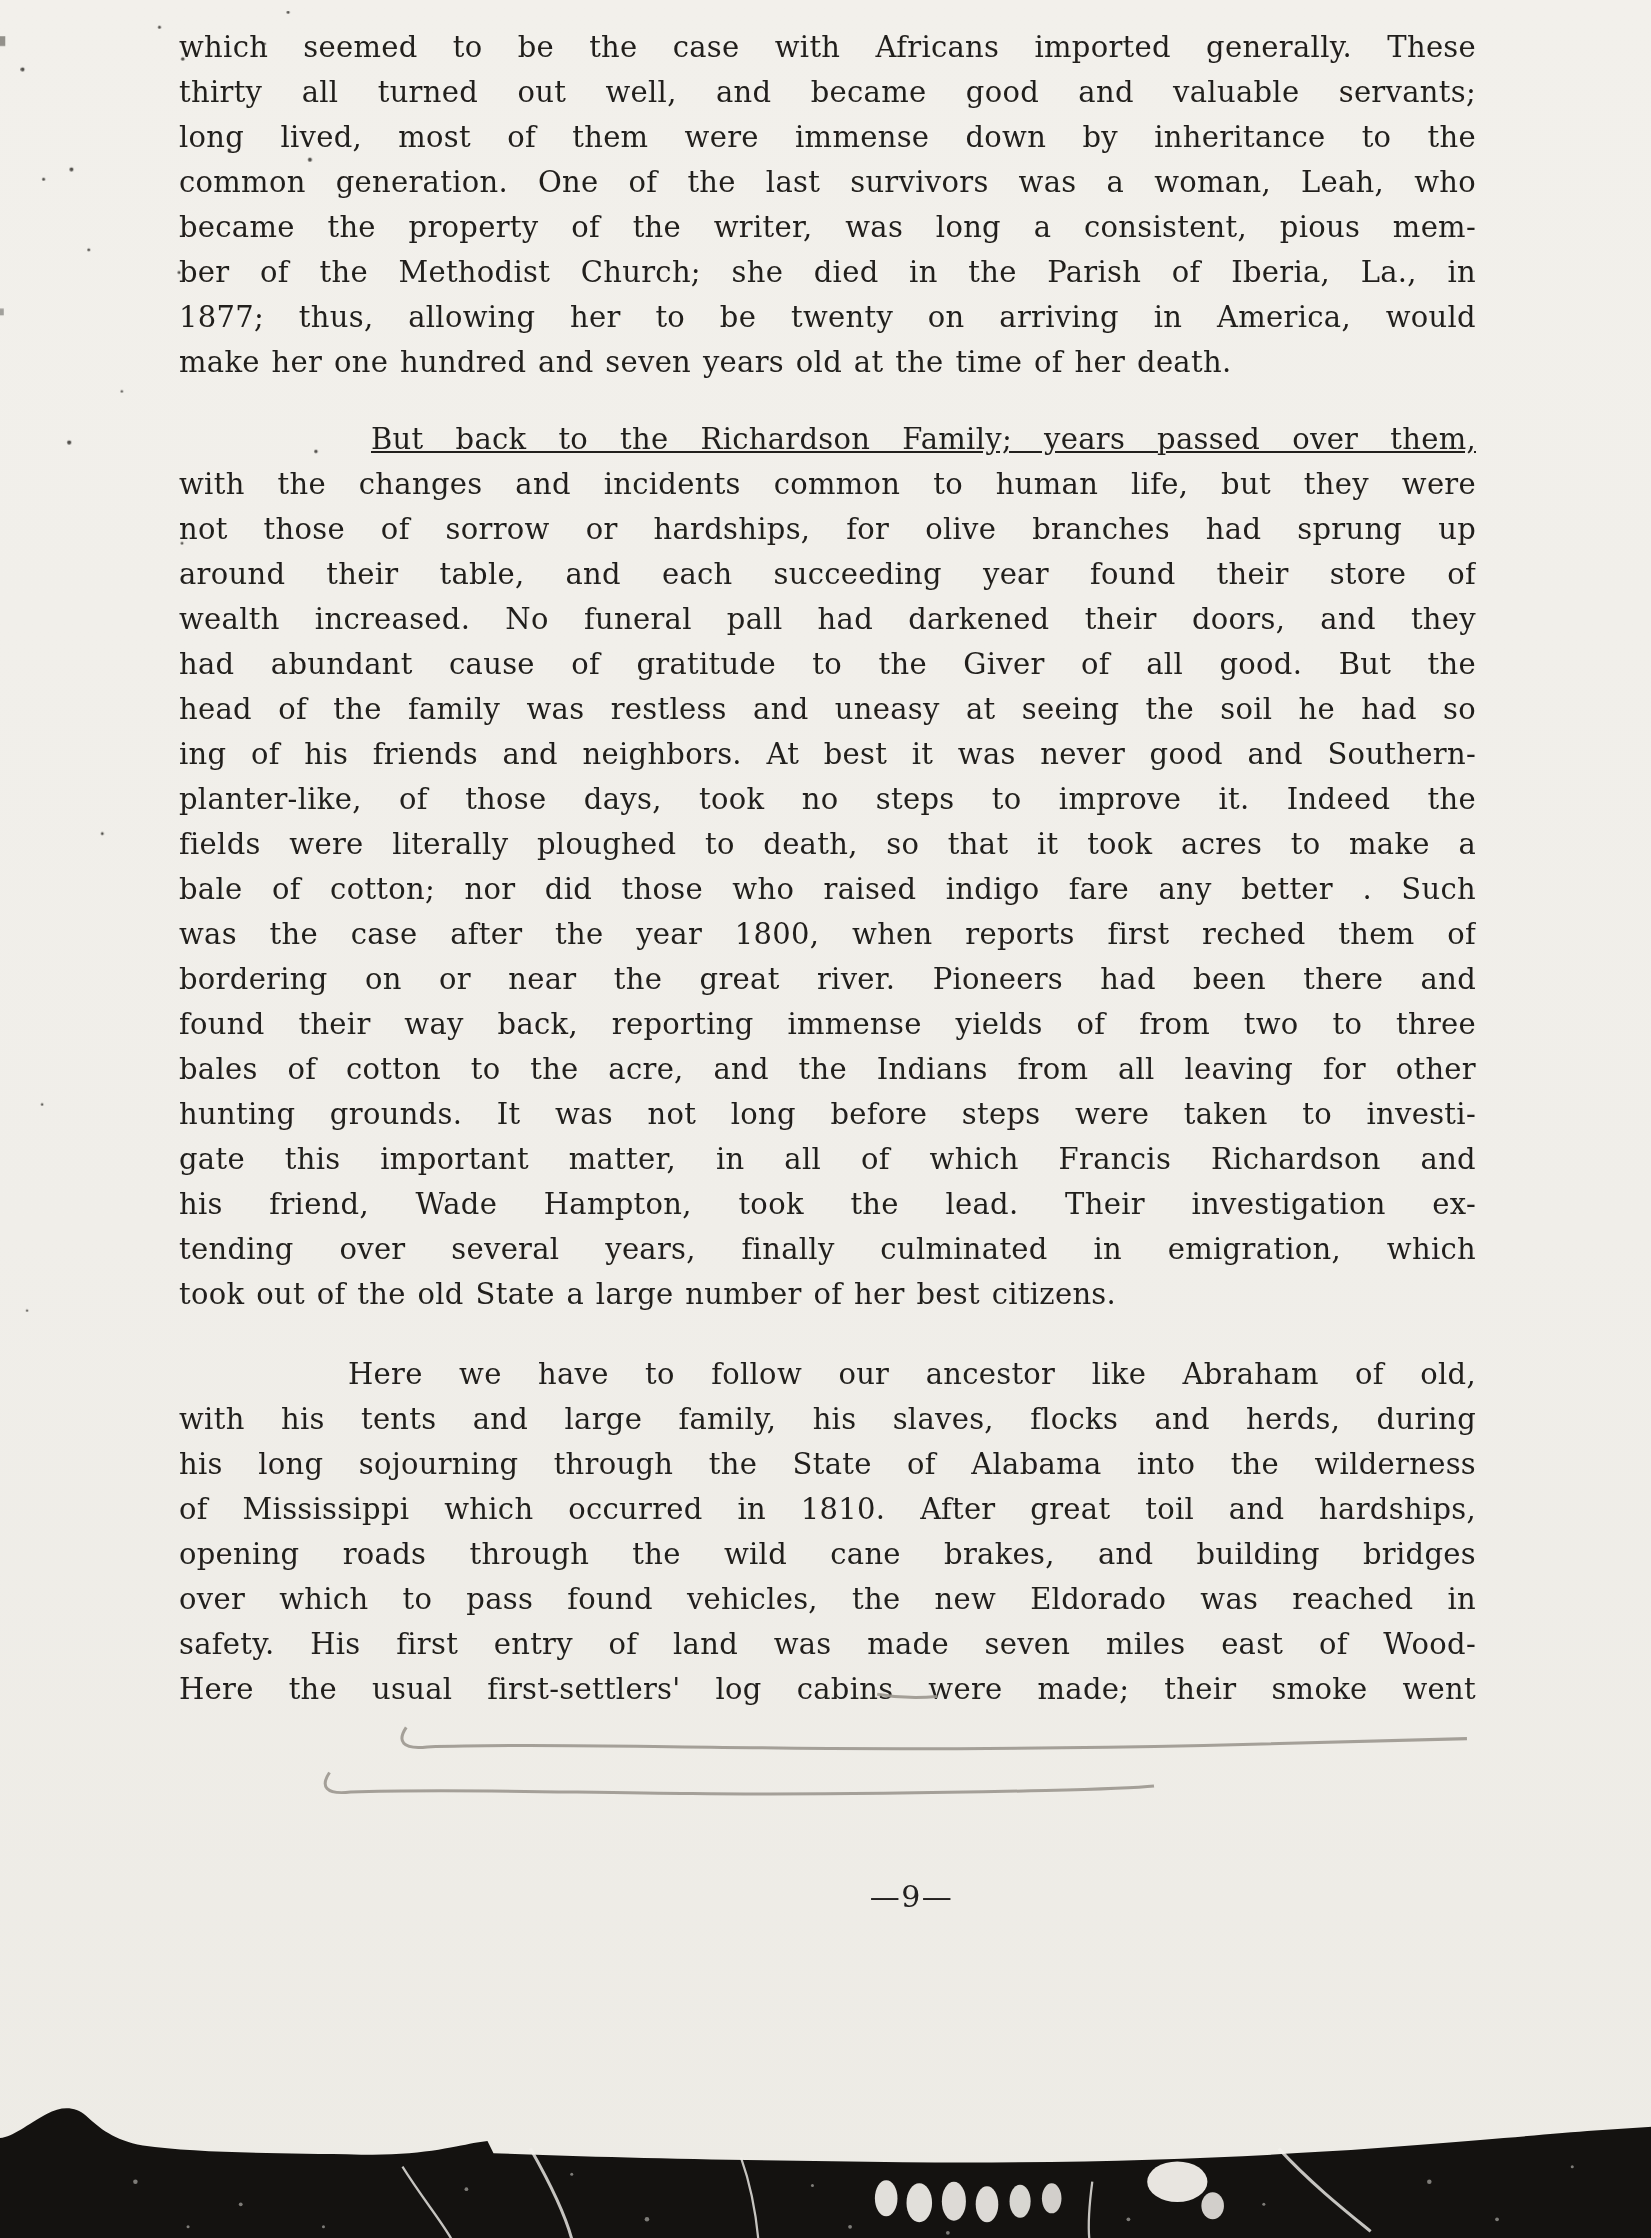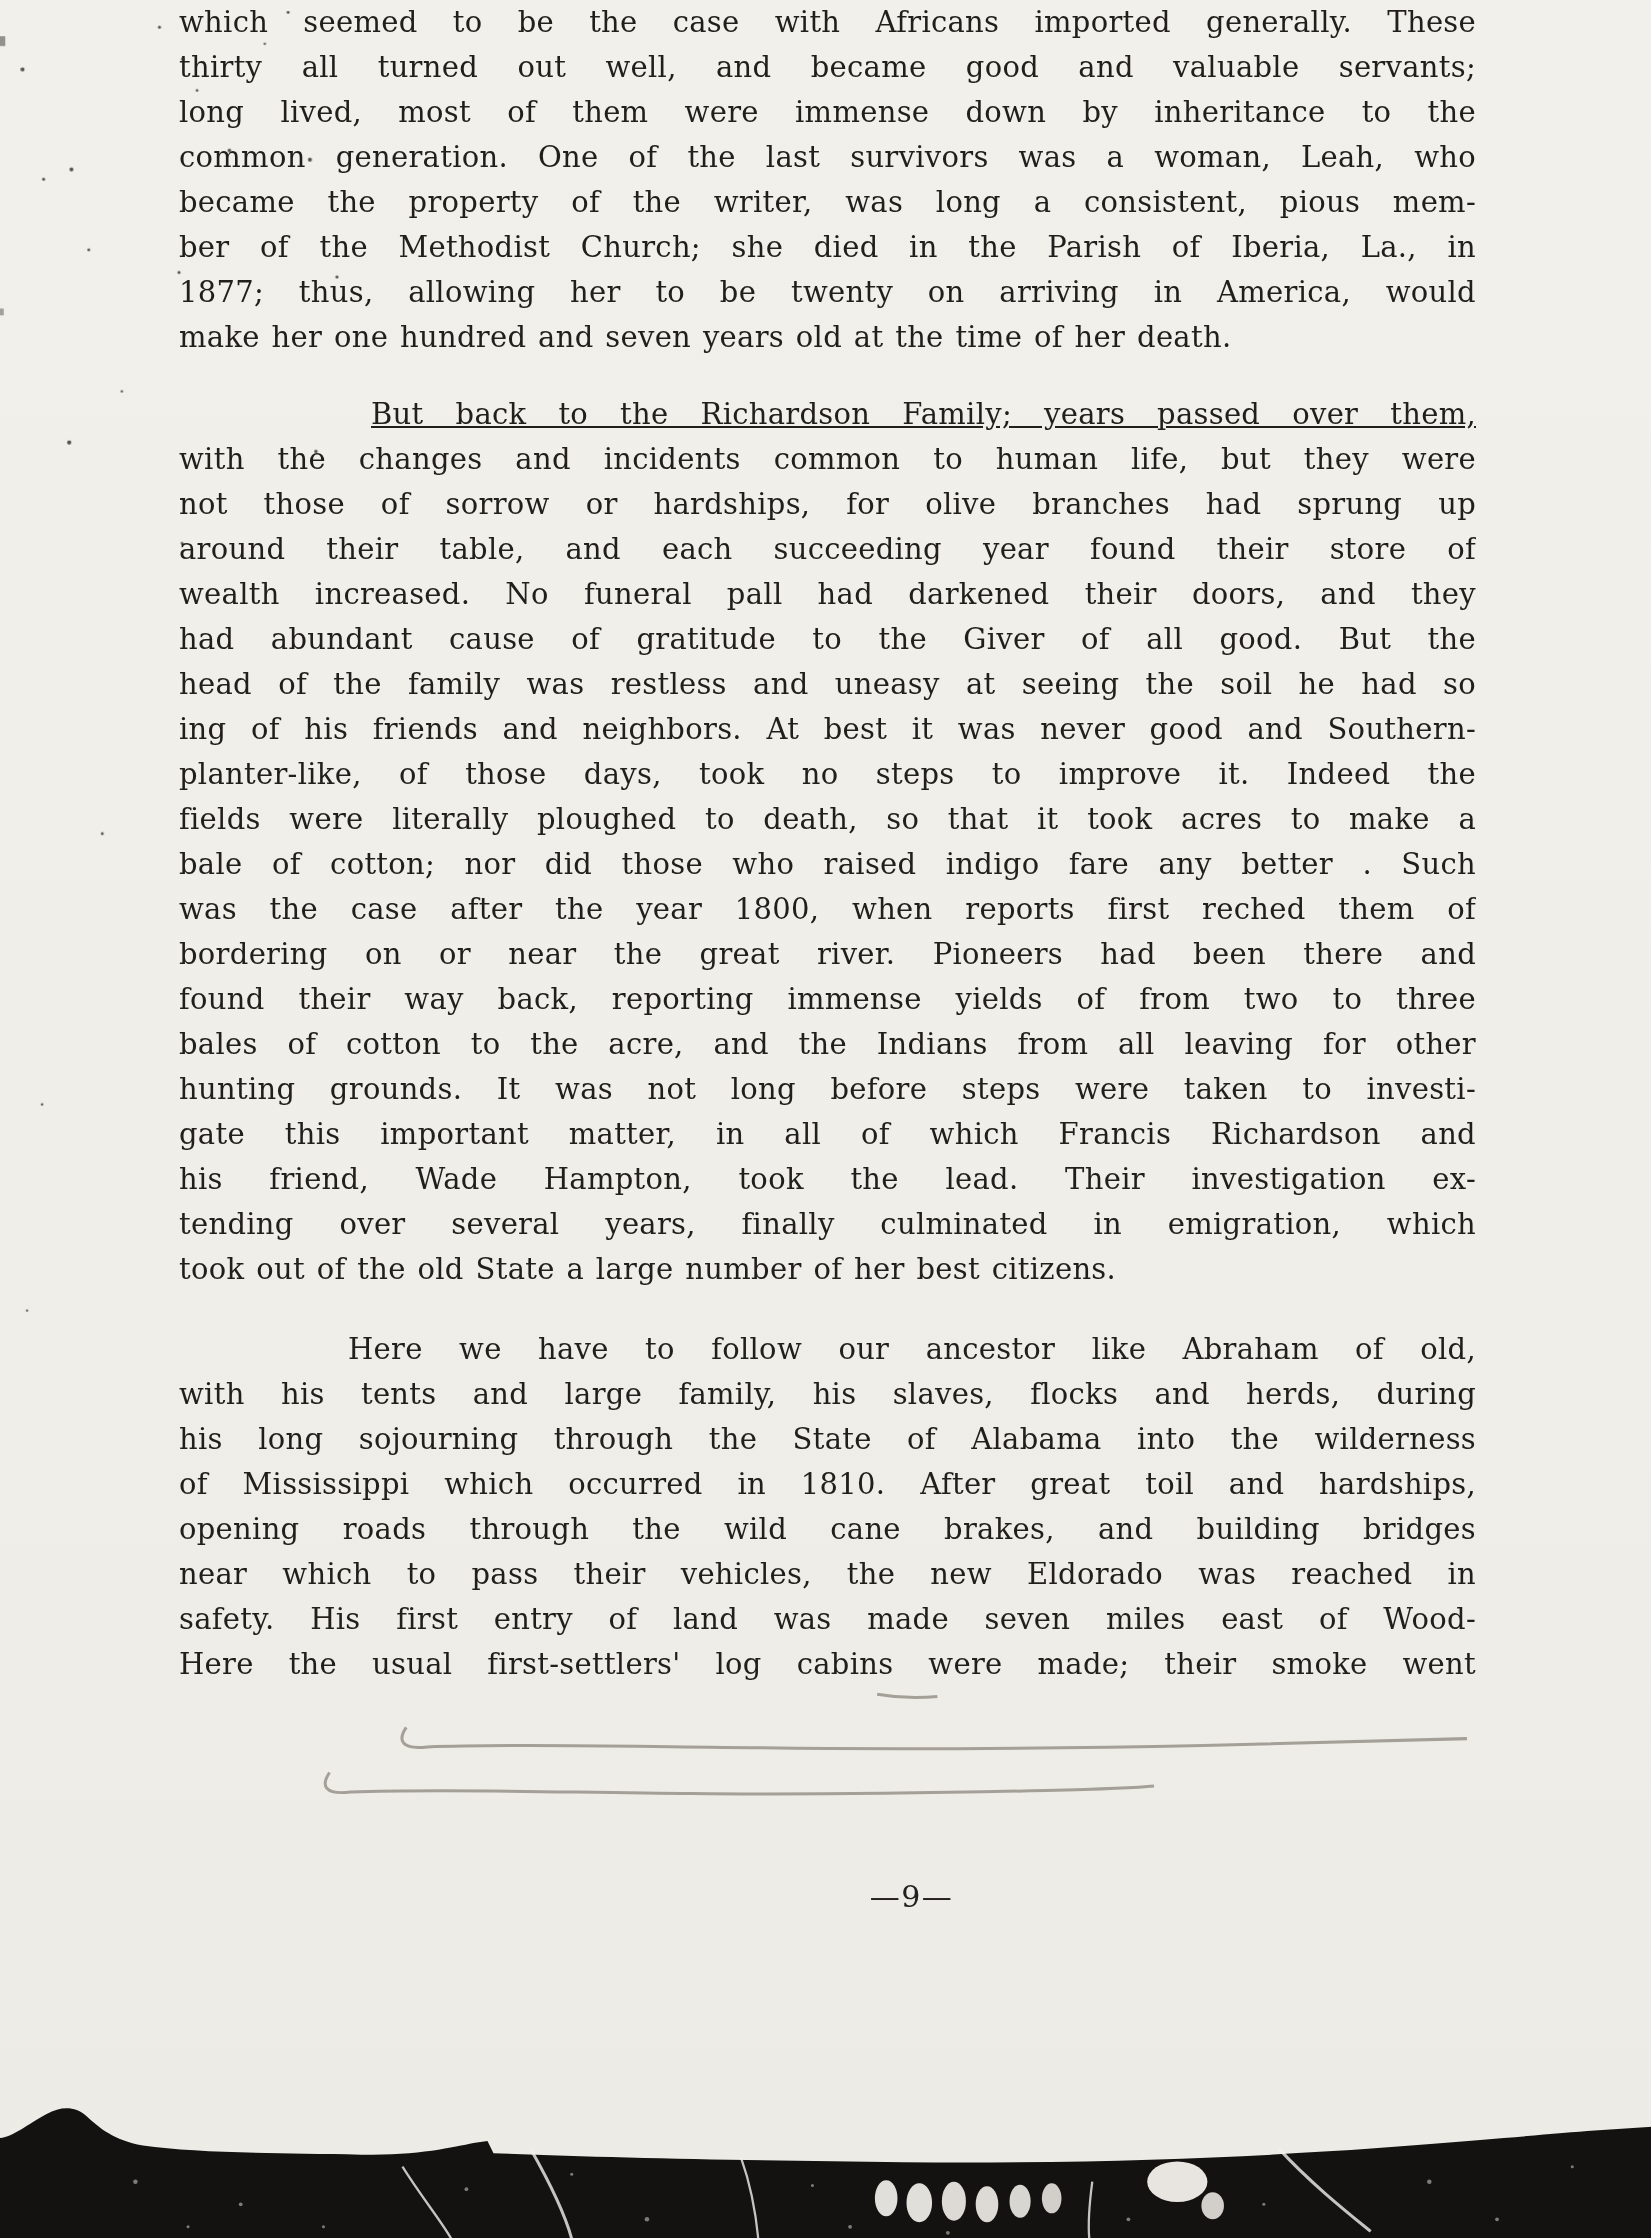--- a/index.html
+++ b/index.html
@@ -2,21 +2,21 @@
 <html style="font-size:12px"><head>
 <meta charset="utf-8">
 <style>
   html,body{margin:0;padding:0;}
   body{
     width:1652px;height:2239px;position:relative;overflow:hidden;
     background:linear-gradient(180deg,#f2f0eb 0%,#f0eee9 55%,#edebe5 100%);
     font-family:"DejaVu Serif","Liberation Serif",serif;
     color:#211f1c;
   }
-  .textblock{position:absolute;left:179px;top:0;width:1297px;}
+  .textblock{position:absolute;left:179px;top:25px;width:1297px;}
   .ln{
     height:45px;line-height:45px;font-size:29px;
     text-align:justify;text-align-last:justify;
     letter-spacing:0.3px;word-spacing:2.3px;overflow:hidden;
   }
   .ln.end{text-align-last:left;}
   .para{margin:0;}
   .gap-a{margin-top:32px;}
   .gap-b{margin-top:35px;}
   .indent-a{text-indent:192px;text-decoration:underline;}
@@ -66,21 +66,21 @@
     <div class="ln">tending over several years, finally culminated in emigration, which</div>
     <div class="ln end">took out of the old State a large number of her best citizens.</div>
   </div>
 
   <div class="para gap-b">
     <div class="ln indent-b">Here we have to follow our ancestor like Abraham of old,</div>
     <div class="ln">with his tents and large family, his slaves, flocks and herds, during</div>
     <div class="ln">his long sojourning through the State of Alabama into the wilderness</div>
     <div class="ln">of Mississippi which occurred in 1810.  After great toil and hardships,</div>
     <div class="ln">opening roads through the wild cane brakes, and building bridges</div>
-    <div class="ln">near which to pass their vehicles, the new Eldorado was reached in</div>
+    <div class="ln">over which to pass found vehicles, the new Eldorado was reached in</div>
     <div class="ln">safety.  His first entry of land was made seven miles east of Wood-</div>
     <div class="ln">Here the usual first-settlers' log cabins were made; their smoke went</div>
   </div>
 
 </div>
 
 <div class="pagenum">—9—</div>
 
 <svg class="overlay" viewBox="0 0 2196 2976" xmlns="http://www.w3.org/2000/svg">
 

